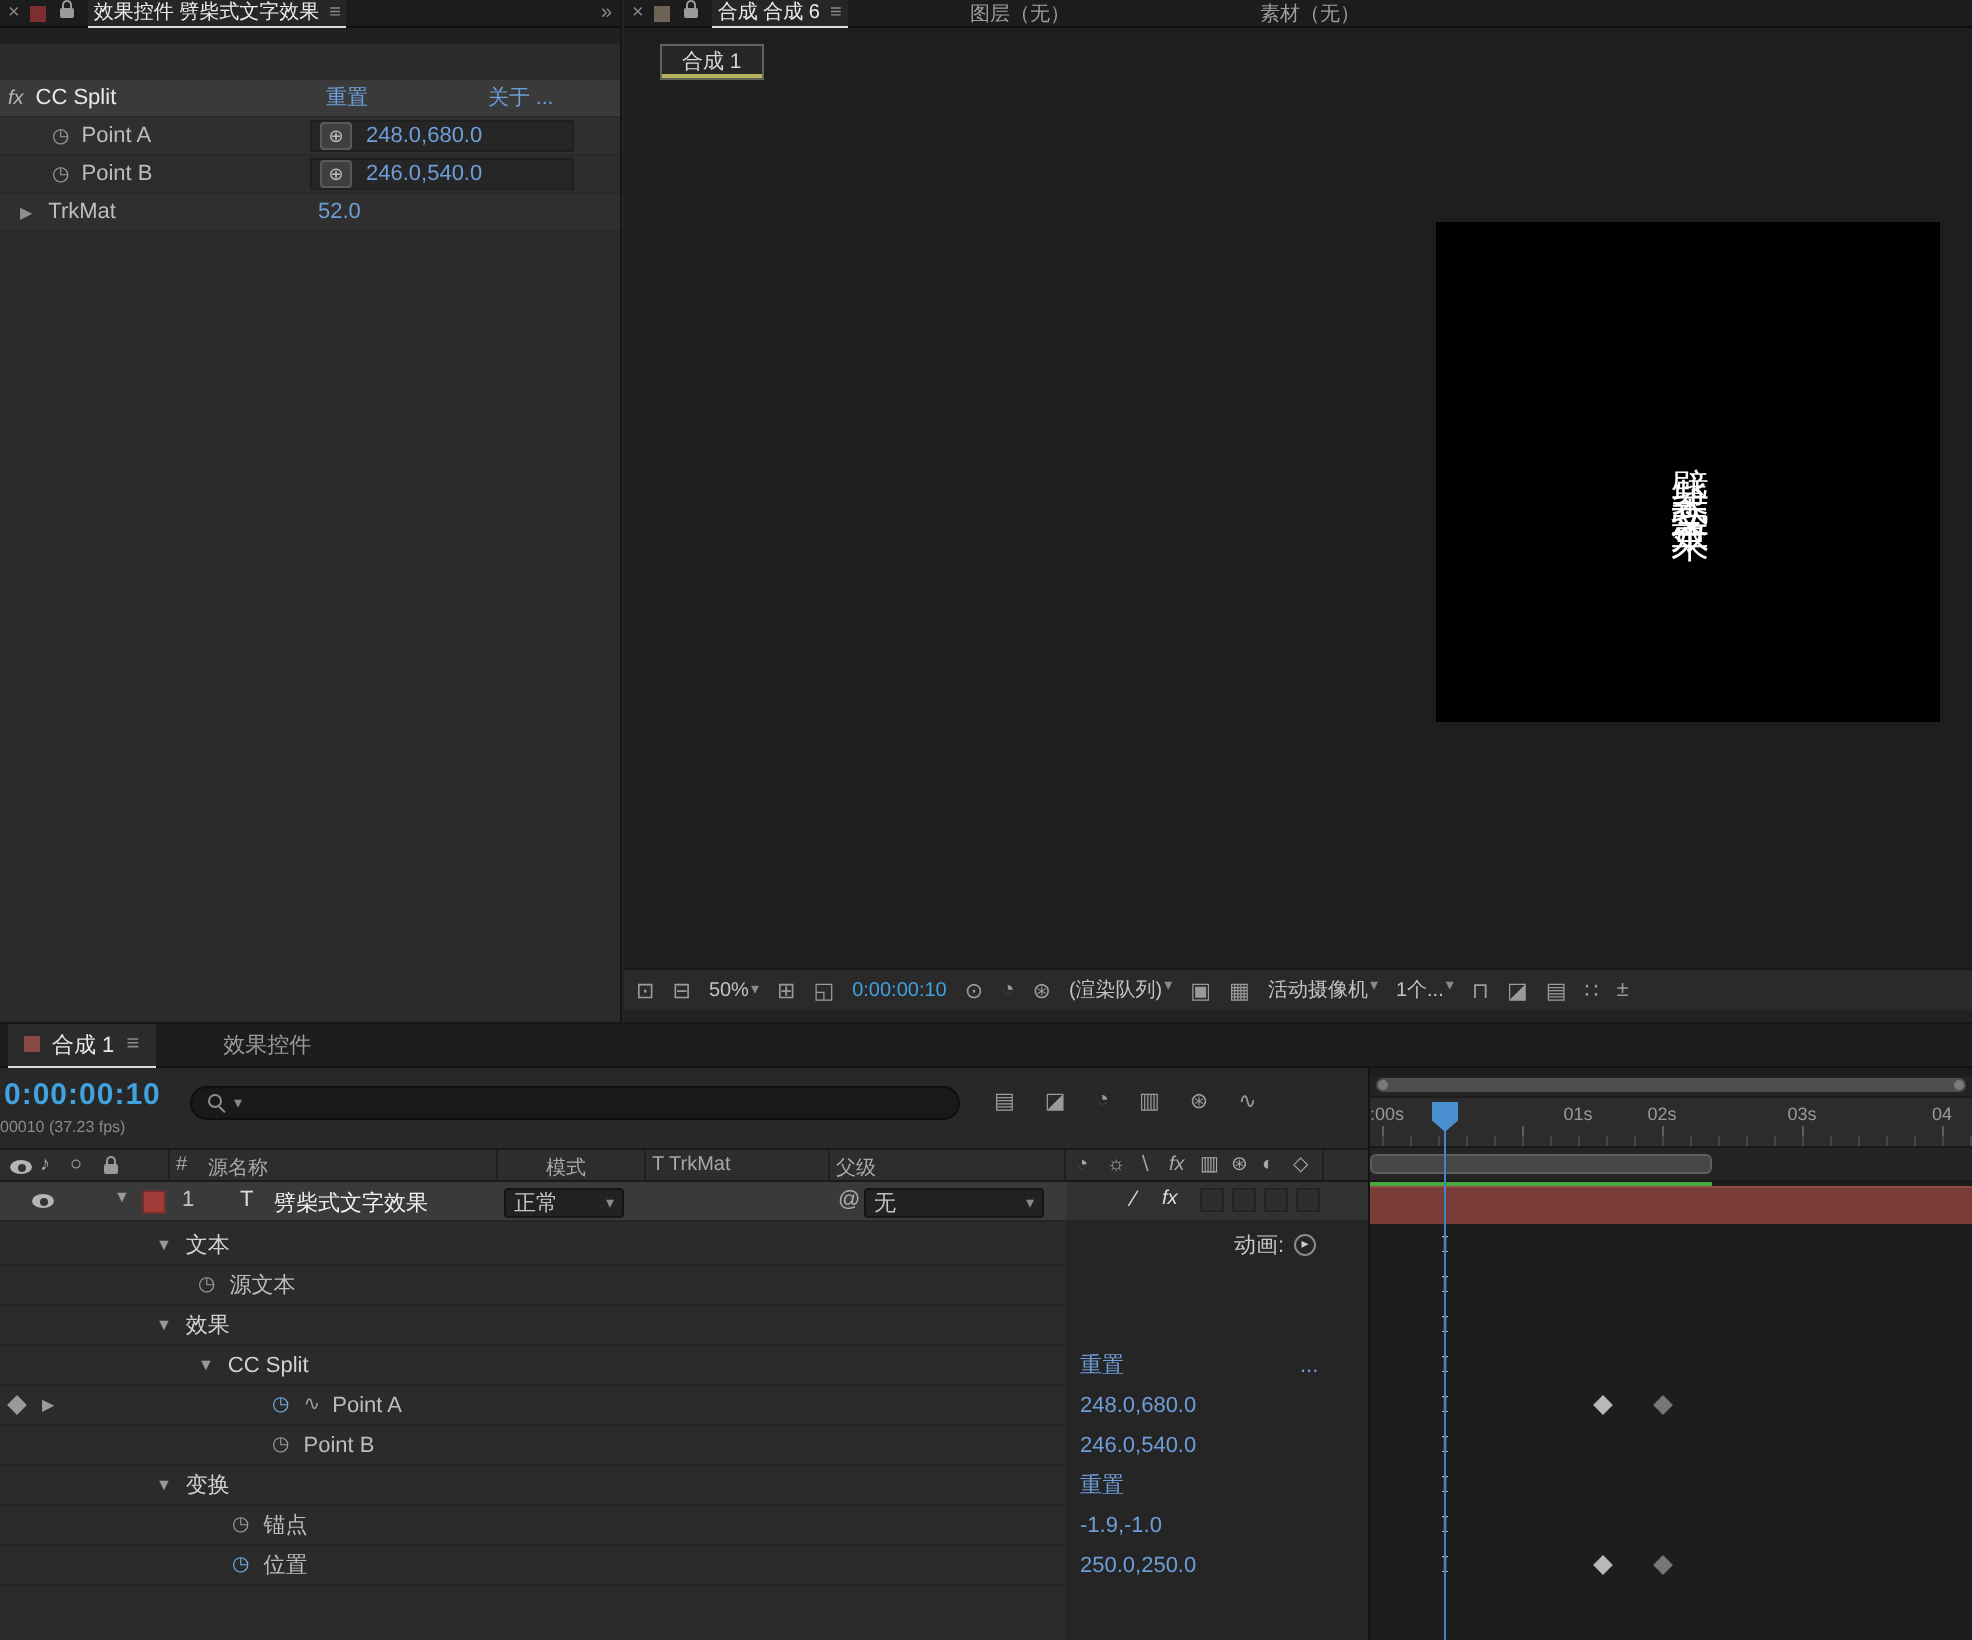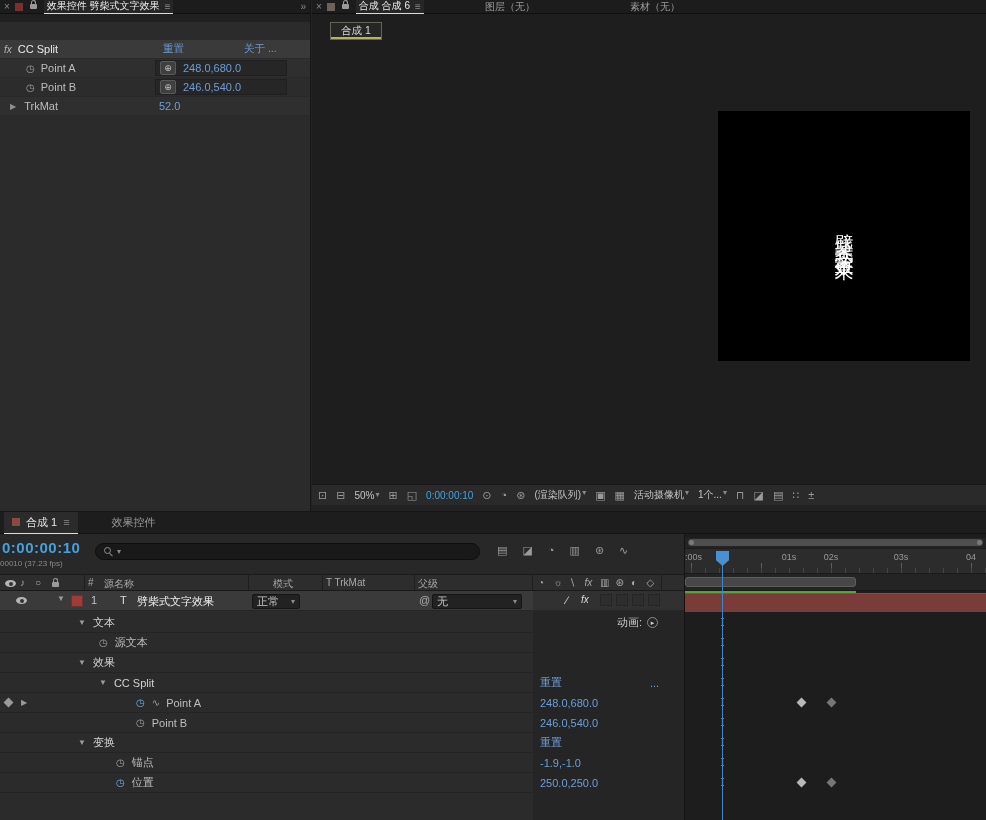--- a/index.html
+++ b/index.html
@@ -277,21 +277,21 @@
 
     <div class="layer-row">
       <div class="band" style="left:533px;width:128px"></div>
       <div class="band" style="left:661px;width:23px"></div>
       <span style="left:16px;top:6px" class="icon-eye"></span>
       <span style="left:57px;font-size:8px;color:#9a9a9a">▼</span>
       <span class="chip" style="top:4px"></span>
       <span style="left:91px">1</span>
       <span style="left:120px;color:#ddd">T</span>
       <span style="left:137px;color:#f0f0f0">劈柴式文字效果</span>
-      <span class="ddl" style="left:252px;width:48px">
+      <span class="ddl" style="left:252px;width:60px">
           <i style="font-style:normal">正常</i>
           <i class="drop-arrow" style="font-style:normal">▾</i>
         </span>
       <span style="left:419px;color:#aaa">@</span>
       <span class="ddl" style="left:432px;width:90px">
           <i style="font-style:normal">无</i>
           <i class="drop-arrow" style="font-style:normal">▾</i>
         </span>
       <span style="left:566px;color:#ddd">∕</span>
       <span style="left:581px;color:#ddd;font-style:italic;font-size:10px">fx</span>

